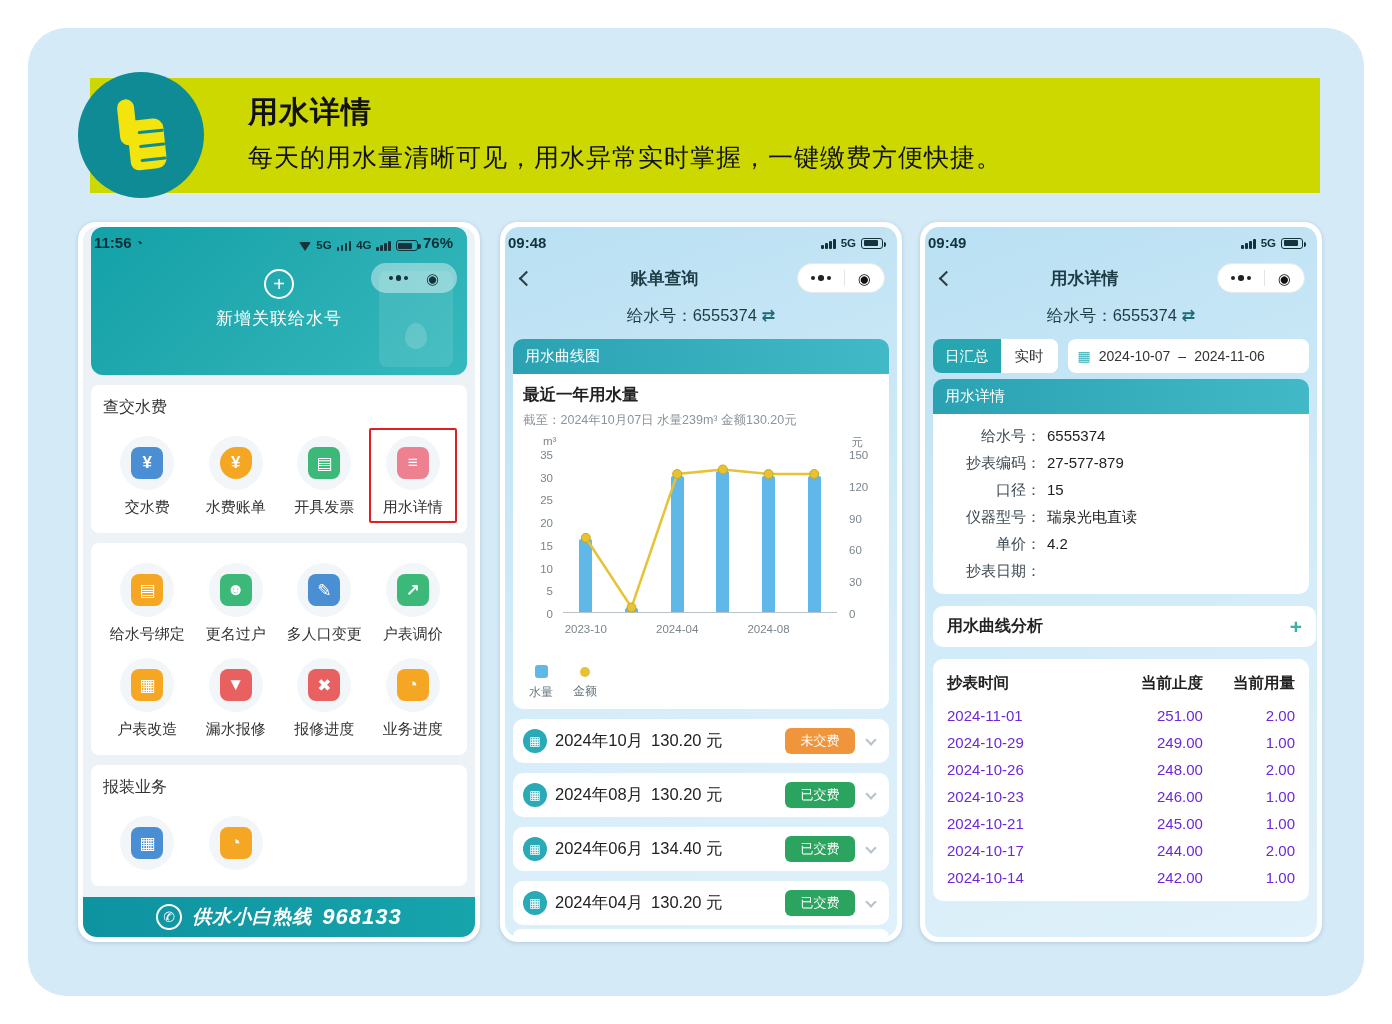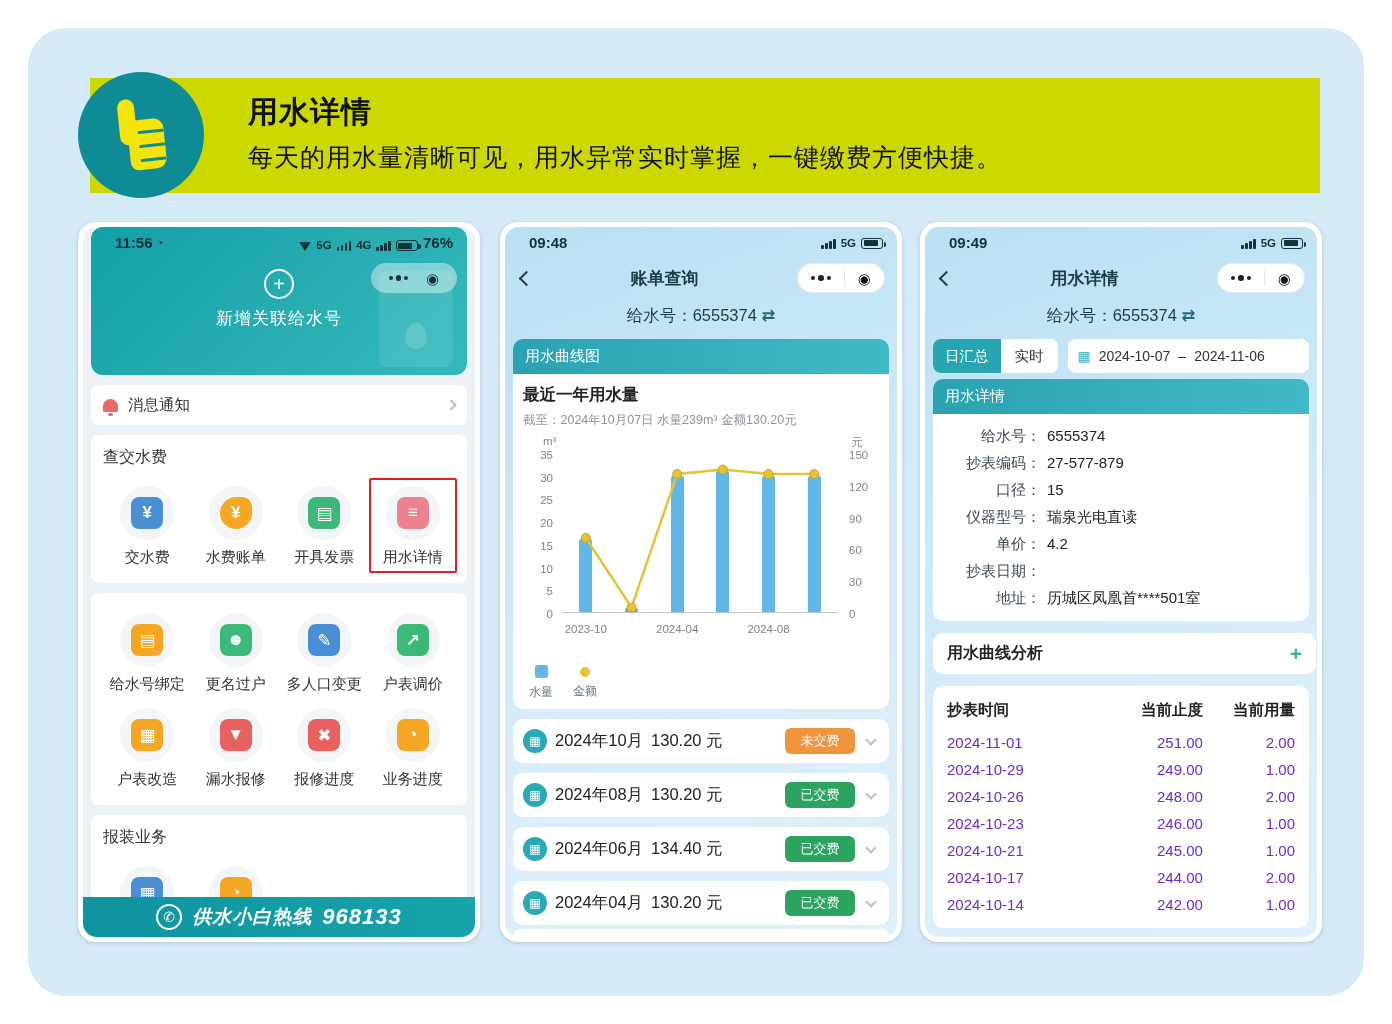--- a/index.html
+++ b/index.html
@@ -22,21 +22,21 @@
 
   
   .phone { position:absolute; top:194px; width:402px; height:720px; background:#fff;
     border-radius:18px; padding:5px; box-shadow:0 1px 4px rgba(60,100,130,.25); }
   .phone-inner { width:100%; height:100%; border-radius:14px; overflow:hidden; position:relative; }
   #phone1 { left:50px; } #phone2 { left:472px; } #phone3 { left:892px; }
   #phone1 .phone-inner { background:#edf2f6; }
   #phone2 .phone-inner, #phone3 .phone-inner { background:linear-gradient(160deg,#b9e0f3 0%,#d6edf9 60%,#dff1fa 100%); }
 
   
-  .statusbar { display:flex; align-items:center; padding:7px 14px 4px 24px; font-size:15px; font-weight:bold; color:#14323a; }
+  .statusbar { display:flex; align-items:center; padding:7px 14px 4px 3px; font-size:15px; font-weight:bold; color:#14323a; }
   .statusbar .sp { flex:1; }
   .sb-right { display:flex; align-items:flex-end; gap:5px; }
   .sigbars { display:flex; align-items:flex-end; gap:1.5px; height:10px; }
   .sigbars i { display:block; width:2.5px; background:#16323a; border-radius:1px; }
   .sigbars i:nth-child(1){height:4px} .sigbars i:nth-child(2){height:6px}
   .sigbars i:nth-child(3){height:8px} .sigbars i:nth-child(4){height:10px}
   .net { font-size:11.5px; font-weight:bold; }
   .batt { position:relative; width:22px; height:11px; border:1.5px solid #16323a; border-radius:3px; }
   .batt::before { content:''; position:absolute; left:1.5px; top:1.5px; bottom:1.5px; width:70%; background:#16323a; border-radius:1px; }
   .batt::after { content:''; position:absolute; right:-4px; top:3px; width:2.5px; height:5px; background:#16323a; border-radius:0 2px 2px 0; }
@@ -213,26 +213,20 @@
               <i></i>
             </span>
         <span class="target">◉</span>
       </div>
       <div class="hero-add">
         <div class="plus-circle">+</div>
         <div class="hero-add-label">新增关联给水号</div>
       </div>
     </div>
 
-    <div class="noticerow">
-      <span class="bell"></span>
-      <span class="notice-label">消息通知</span>
-      <span class="sp"></span>
-      <span class="chev-right"></span>
-    </div>
 
     <div class="svc-section">
       <div class="svc-title">查交水费</div>
       <div class="svc-grid">
 
       <div class="svc">
           <div class="svc-ic-outer">
             <div class="svc-ic" style="background: rgb(74, 143, 211); border-radius: 8px;">
               <span>¥</span>
             </div>
@@ -578,24 +572,20 @@
           <span class="d-value">瑞泉光电直读</span>
         </div>
             <div class="d-row">
           <span class="d-label">单价：</span>
           <span class="d-value">4.2</span>
         </div>
             <div class="d-row">
           <span class="d-label">抄表日期：</span>
           <span class="d-value"></span>
         </div>
-            <div class="d-row">
-          <span class="d-label">地址：</span>
-          <span class="d-value">历城区凤凰首****501室</span>
-        </div>
           </div>
     </div>
 
     <div class="analysisrow">
       <span class="analysis-title">用水曲线分析</span>
       <span class="sp"></span>
       <span class="plus-teal">+</span>
     </div>
 
     <div class="tablecard">

